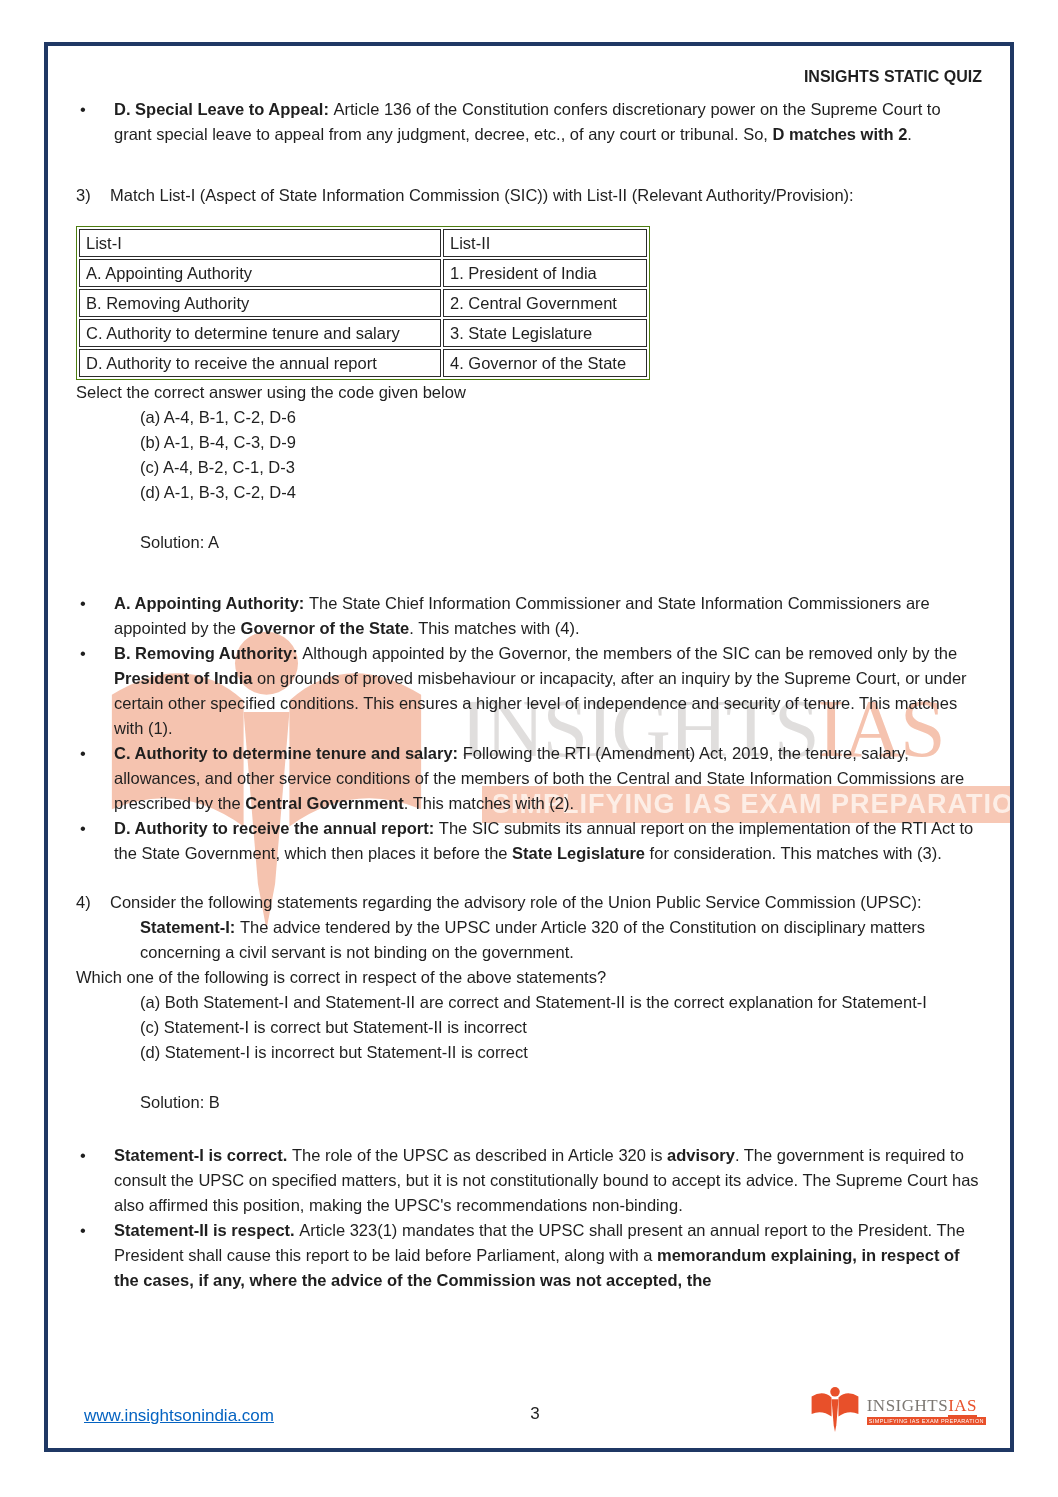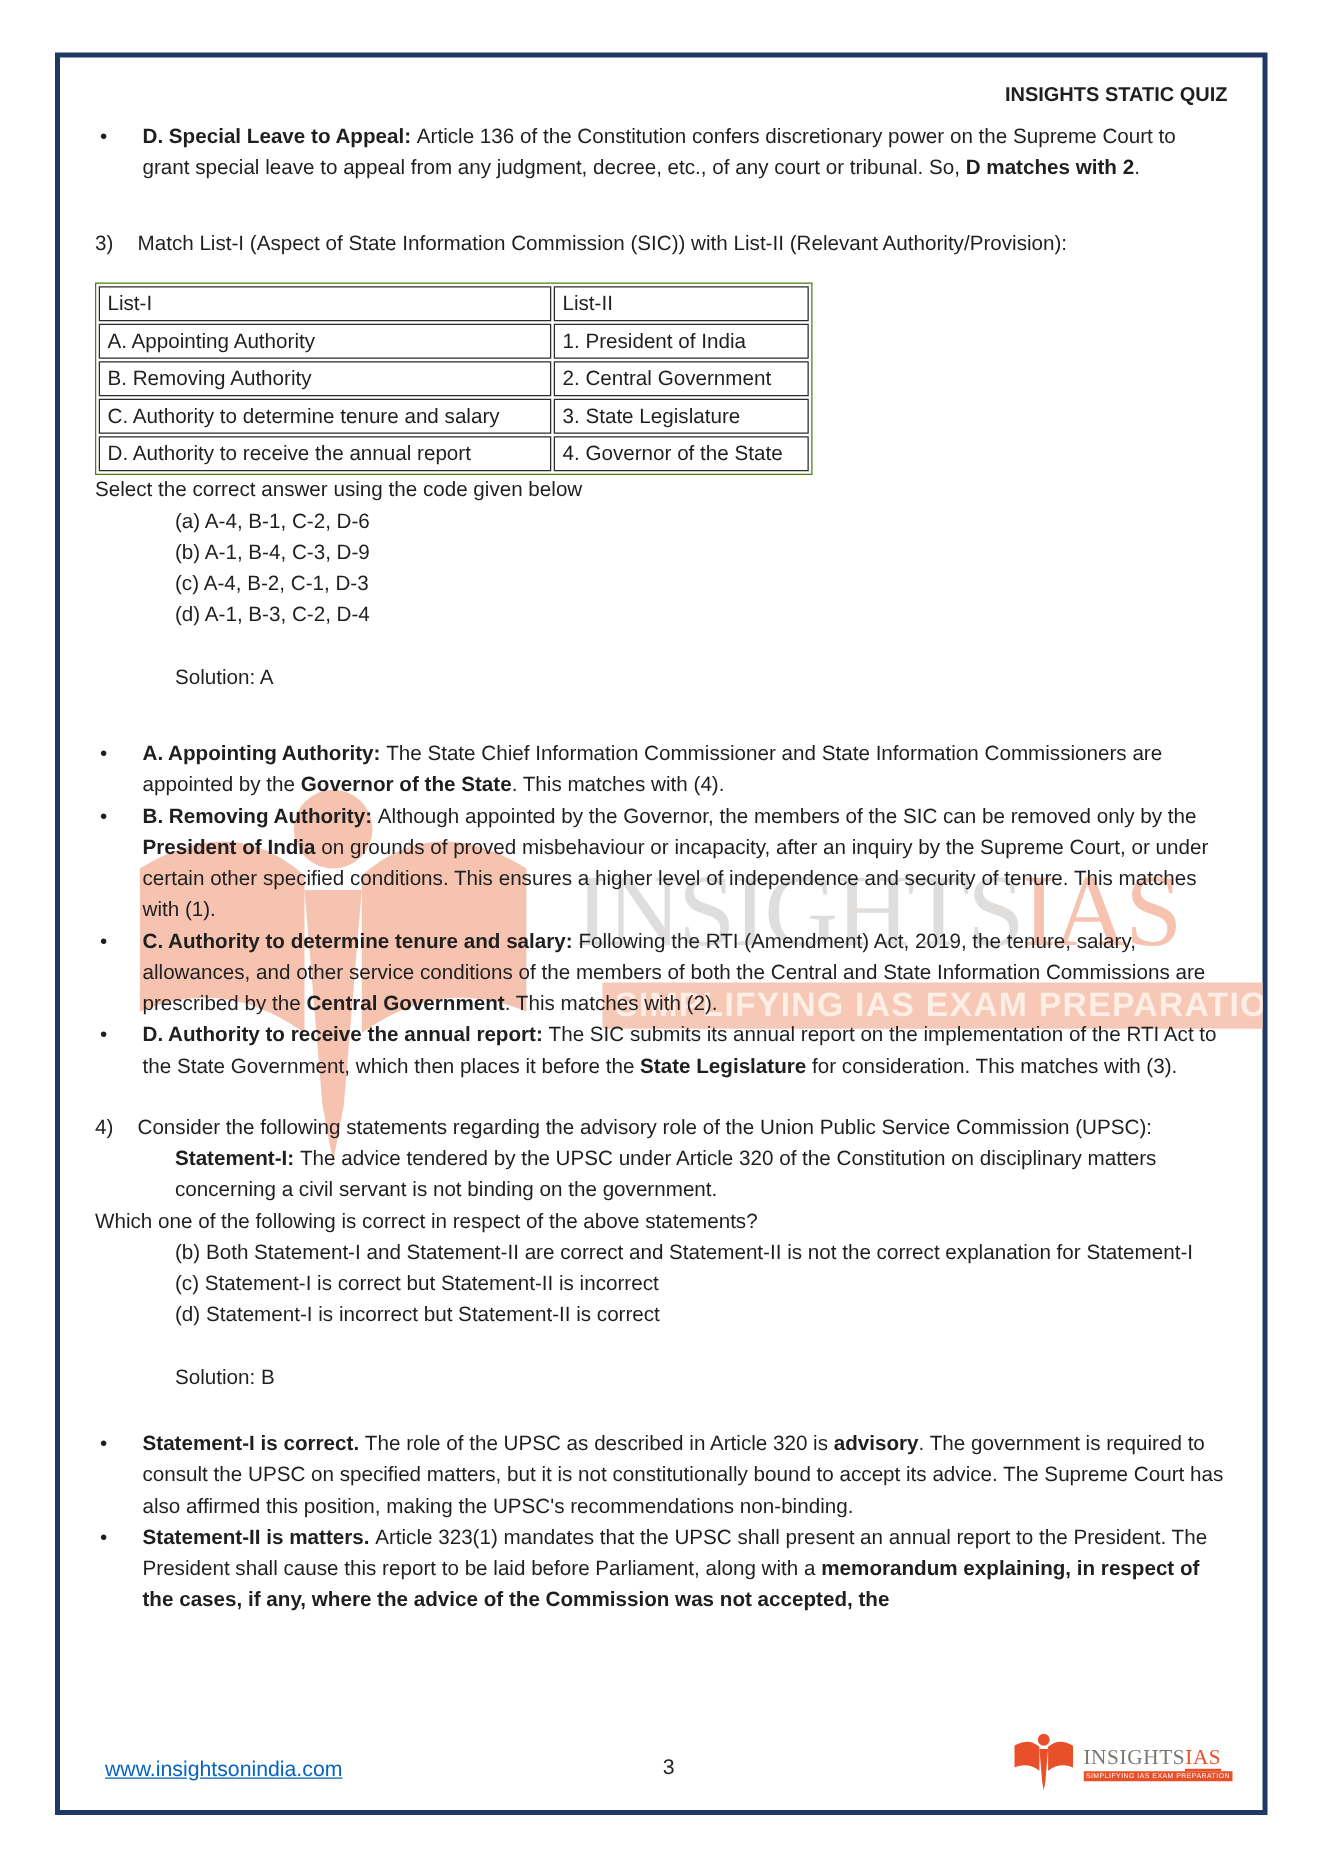--- a/index.html
+++ b/index.html
@@ -132,34 +132,34 @@
         <span class="bullet-text"><b>D. Authority to receive the annual report: </b><span>The SIC submits its annual report on the implementation of the RTI Act to the State Government, which then places it before the </span><b>State Legislature</b><span> for consideration. This matches with (3).</span></span>
       </div>
     </div>
 
     <div class="q-row mt24">
       <span class="q-num">4)</span>
       <span class="q-text">Consider the following statements regarding the advisory role of the Union Public Service Commission (UPSC):</span>
     </div>
     <div class="indent"><b>Statement-I: </b><span>The advice tendered by the UPSC under Article 320 of the Constitution on disciplinary matters concerning a civil servant is not binding on the government.</span></div>
     <div>Which one of the following is correct in respect of the above statements?</div>
-    <div class="indent">(b) Both Statement-I and Statement-II are correct and Statement-II is not the correct explanation for Statement-I</div>
+    <div class="indent">(a) Both Statement-I and Statement-II are correct and Statement-II is the correct explanation for Statement-I</div>
     <div class="indent">(c) Statement-I is correct but Statement-II is incorrect</div>
     <div class="indent">(d) Statement-I is incorrect but Statement-II is correct</div>
     <div class="spacer"></div>
     <div class="indent">Solution: B</div>
 
     <div class="mt28">
       <div class="bullet-row">
         <span class="bullet-marker">•</span>
         <span class="bullet-text"><b>Statement-I is correct. </b><span>The role of the UPSC as described in Article 320 is </span><b>advisory</b><span>. The government is required to consult the UPSC on specified matters, but it is not constitutionally bound to accept its advice. The Supreme Court has also affirmed this position, making the UPSC's recommendations non-binding.</span></span>
       </div>
       <div class="bullet-row">
         <span class="bullet-marker">•</span>
-        <span class="bullet-text"><b>Statement-II is matters. </b><span>Article 323(1) mandates that the UPSC shall present an annual report to the President. The President shall cause this report to be laid before Parliament, along with a </span><b>memorandum explaining, in respect of the cases, if any, where the advice of the Commission was not accepted, the</b></span>
+        <span class="bullet-text"><b>Statement-II is respect. </b><span>Article 323(1) mandates that the UPSC shall present an annual report to the President. The President shall cause this report to be laid before Parliament, along with a </span><b>memorandum explaining, in respect of the cases, if any, where the advice of the Commission was not accepted, the</b></span>
       </div>
     </div>
   </div>
 
   <div class="footer">
     <a class="site-link">www.insightsonindia.com</a>
     <div class="page-num">3</div>
     <div class="logo">
       <svg viewBox="0 0 120 110" aria-hidden="true">
         <circle cx="60" cy="13" r="11" fill="#e8502a"></circle>

